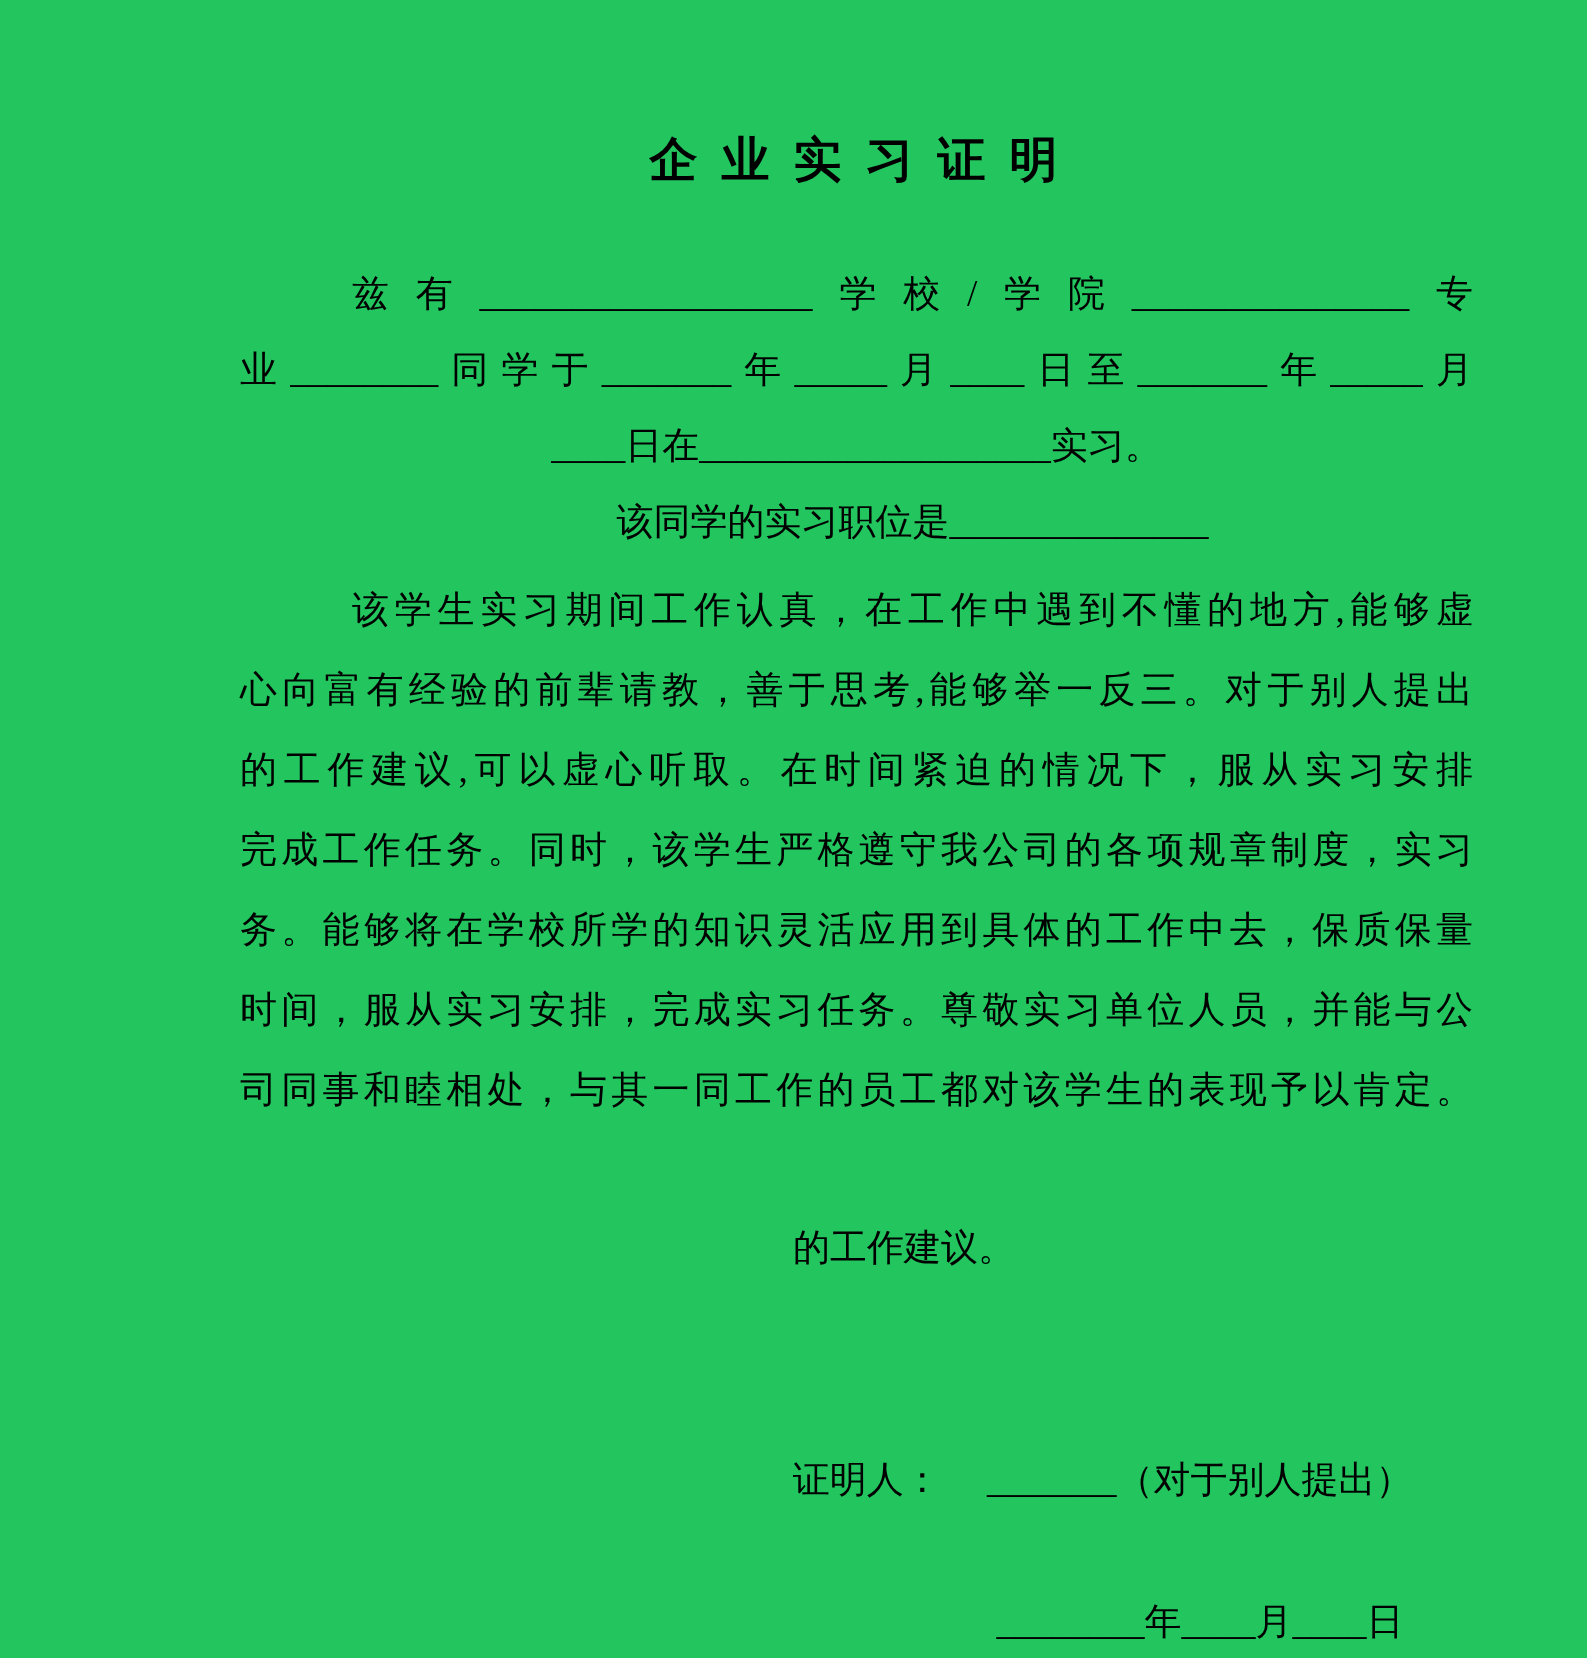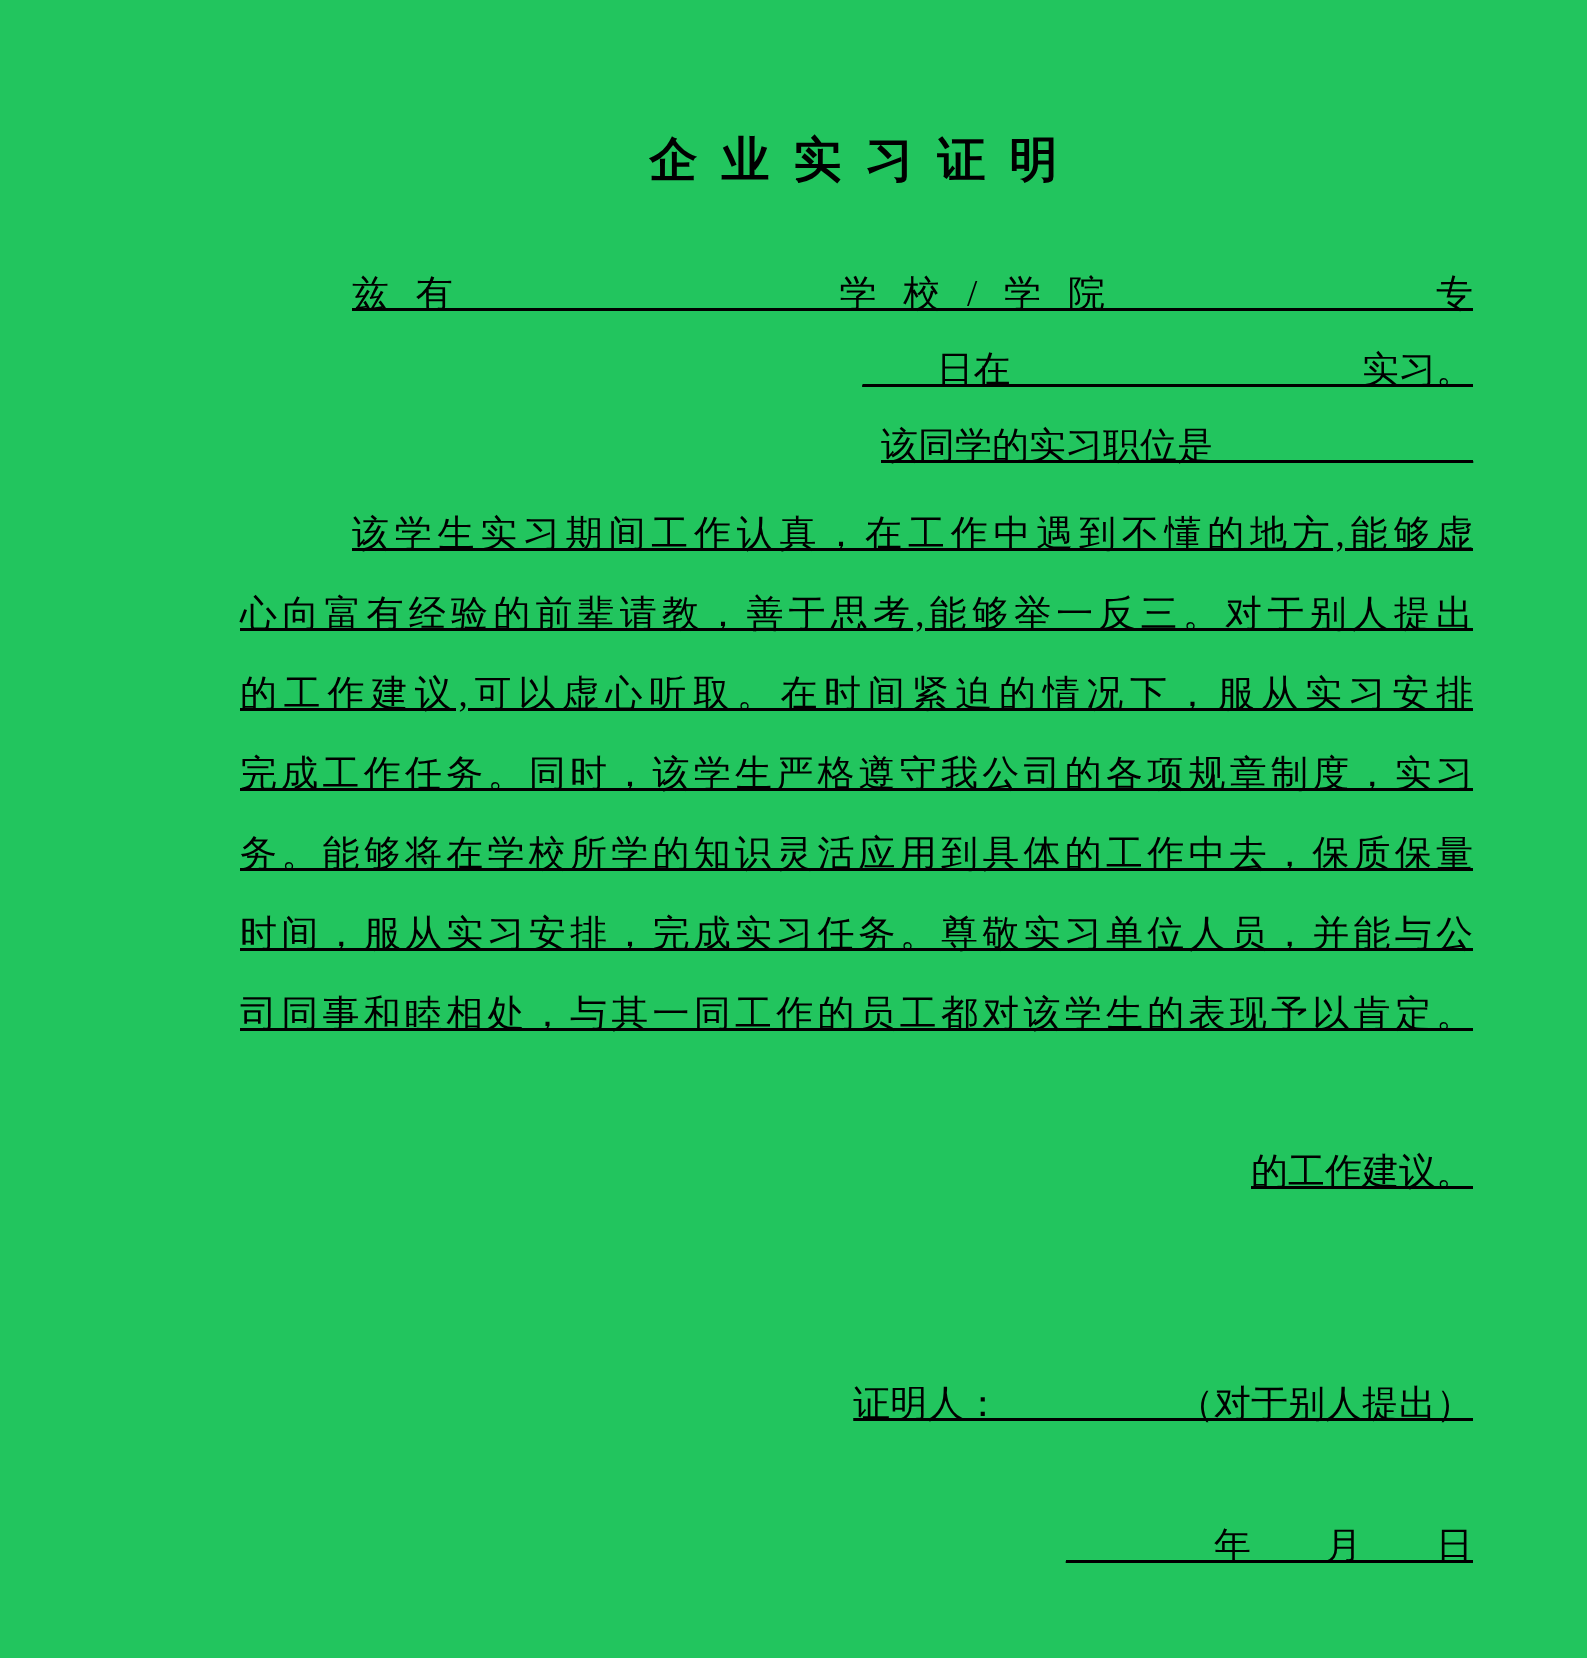--- a/index.html
+++ b/index.html
@@ -21,29 +21,28 @@
     font-weight:bold;
     text-align:center;
     letter-spacing:6px;
     white-space:pre;
   }
   .para-a{margin-top:64px;}
   .para-a .line{line-height:76px;}
   .line{
     font-size:37px;
     color:#000000;
-    text-decoration:underline;
   }
   .jline{
     text-align:justify;
     text-align-last:justify;
   }
   .pline{
     white-space:pre;
-    text-align:right;
+    text-align:center;
   }
   .indent-3{text-indent:112px;}
   .indent-2{text-indent:95px;}
   .pos-line{line-height:76px;}
   .para-c{margin-top:10px;}
   .para-c .line{line-height:80px;}
   .closing-line{margin-top:80px;line-height:76px;}
   .signer-line{
     margin-top:156px;
     line-height:76px;
@@ -57,20 +56,21 @@
 </style>
 </head>
 <body>
 
 <div class="page">
 
   <div class="doc-title">企 业 实 习 证 明</div>
 
   <div class="para-a">
     <div class="line jline indent-3">兹有__________________学校/学院_______________专</div>
+    <div class="line jline">业________同学于_______年_____月____日至_______年_____月</div>
     <div class="line pline">____日在___________________实习。</div>
   </div>
 
   <div class="line pline pos-line indent-3">该同学的实习职位是______________</div>
 
   <div class="para-c">
     <div class="line jline indent-3">该学生实习期间工作认真，在工作中遇到不懂的地方,能够虚</div>
     <div class="line jline">心向富有经验的前辈请教，善于思考,能够举一反三。对于别人提出</div>
     <div class="line jline">的工作建议,可以虚心听取。在时间紧迫的情况下，服从实习安排</div>
     <div class="line jline">完成工作任务。同时，该学生严格遵守我公司的各项规章制度，实习</div>

